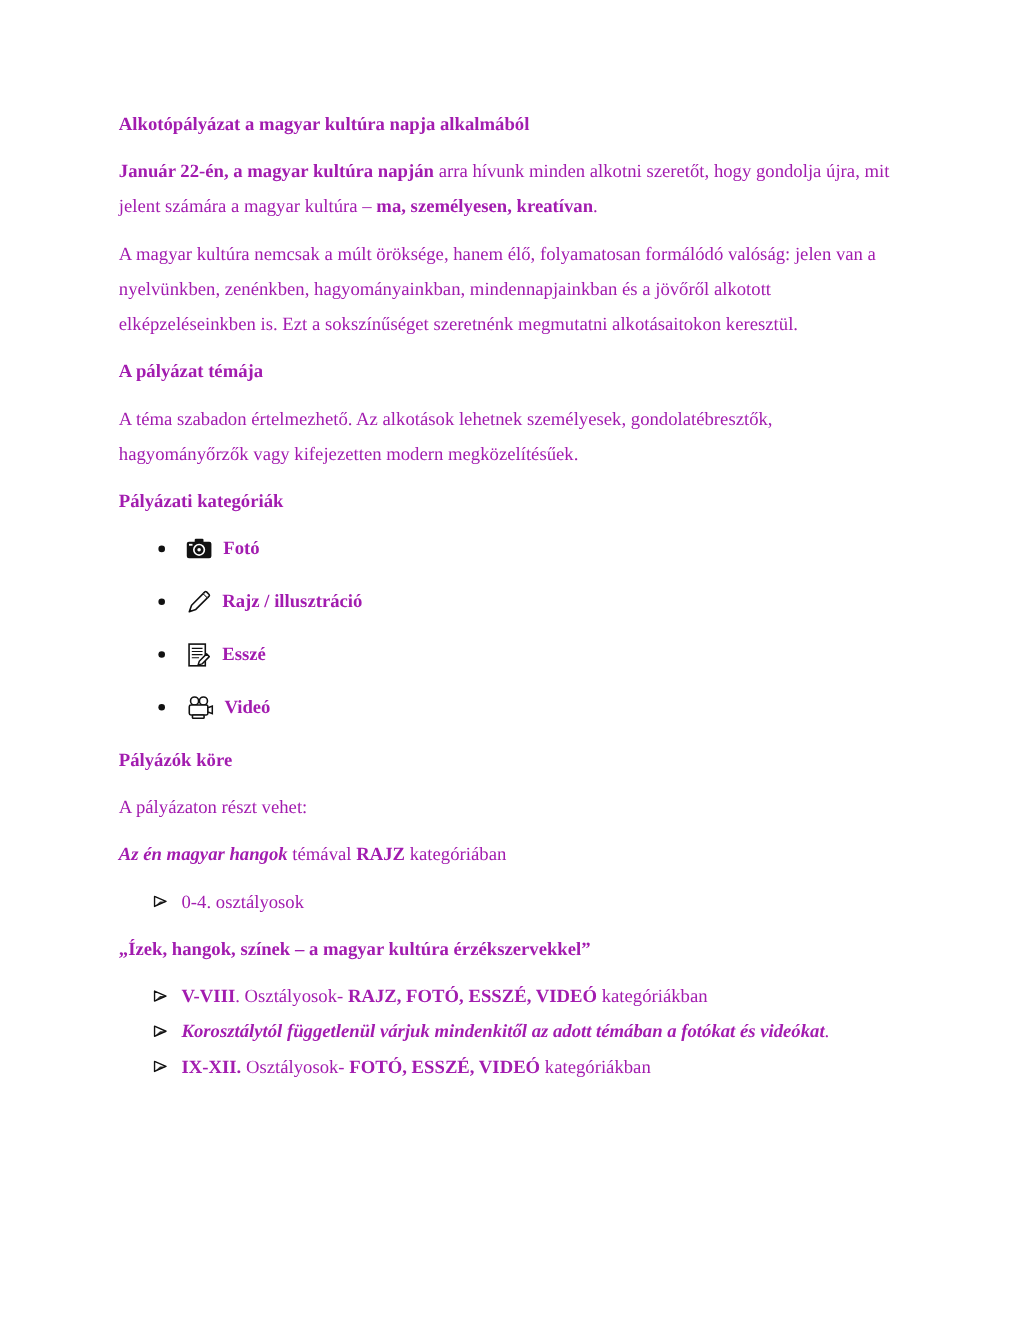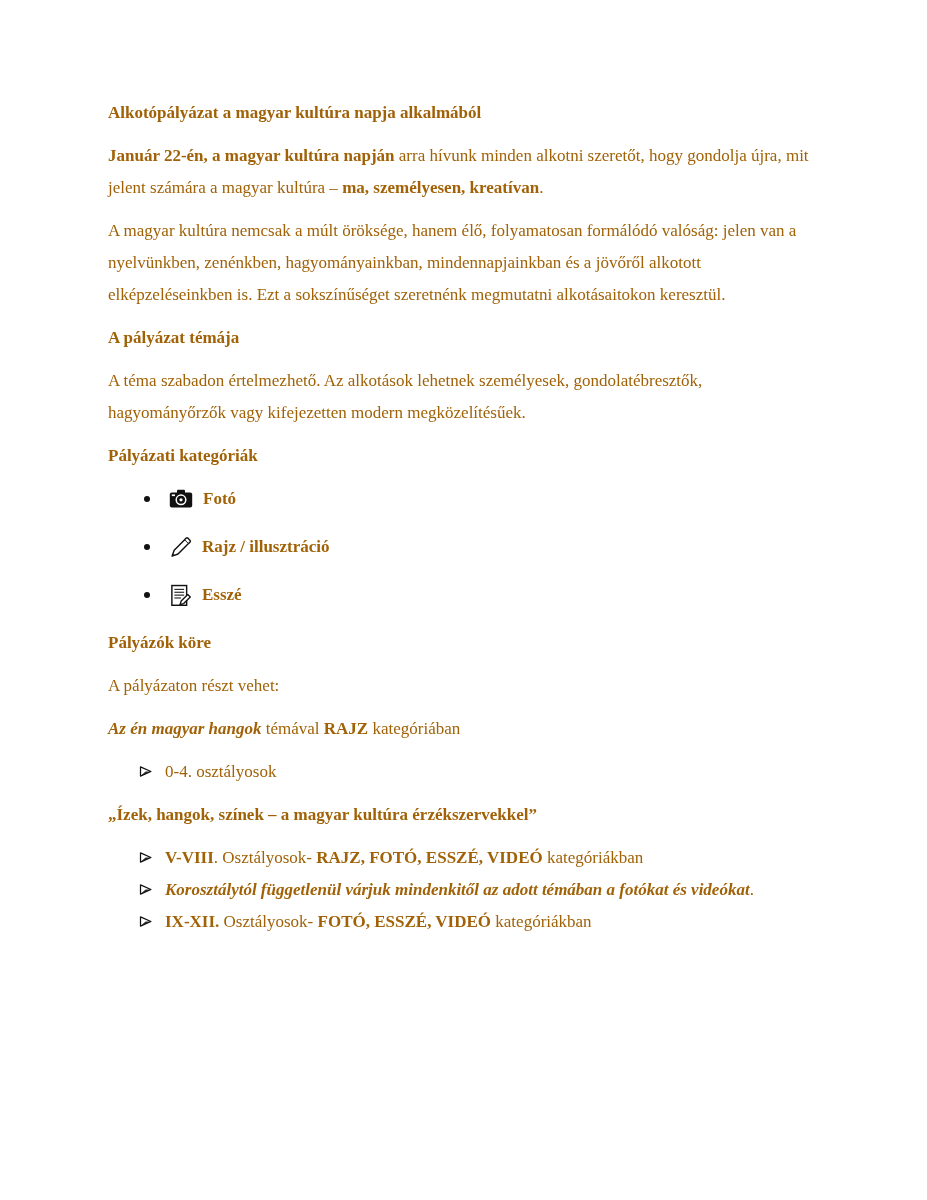--- a/index.html
+++ b/index.html
@@ -10,21 +10,21 @@
   .page {
     position: relative;
     width: 927px;
     height: 1200px;
     box-sizing: border-box;
     background: #ffffff;
     padding: 97px 105px 0 108px;
     font-family: "Liberation Serif", "DejaVu Serif", serif;
     font-size: 17px;
     line-height: 32px;
-    color: #a16207;
+    color: #a21caf;
     overflow: hidden;
   }
   .para, .heading {
     margin: 0 0 11px 0;
     font-weight: normal;
     font-size: 17px;
     line-height: 32px;
   }
   .heading { font-weight: bold; }
   .b  { font-weight: bold; }
@@ -135,20 +135,35 @@
           </g>
           <g fill="#fff" stroke="#111" stroke-width="1.4" stroke-linejoin="round">
             <path d="M11.5 21.6 L12.7 17.8 L19.6 10.9 L22.2 13.5 L15.3 20.4 Z"></path>
           </g>
           <path d="M11.5 21.6 L12.1 19.8 L13.3 21 Z" fill="#111"></path>
         </svg>
       </span>
       <span class="cat-label">Esszé</span>
     </div>
 
+    <div class="cat-item">
+      <span class="dot"></span>
+      <span class="cat-icon">
+        <svg width="25" height="23" viewBox="0 0 26 23">
+          <g fill="#fff" stroke="#111" stroke-width="1.5">
+            <circle cx="8.2" cy="5" r="3.8"></circle>
+            <circle cx="16.6" cy="5" r="3.8"></circle>
+            <rect x="3.2" y="8.8" width="17.6" height="9.4" rx="1.6"></rect>
+            <path d="M20.8 11.4 L25 9.8 L25 17 L20.8 15.4 Z"></path>
+            <rect x="6.2" y="18.2" width="11" height="3.2" rx="0.8"></rect>
+          </g>
+        </svg>
+      </span>
+      <span class="cat-label">Videó</span>
+    </div>
 
   </div>
 
   <h2 class="heading">Pályázók köre</h2>
 
   <p class="para">A pályázaton részt vehet:</p>
 
   <p class="para"><span class="bi">Az én magyar hangok</span><span> témával </span><span class="b">RAJZ</span><span> kategóriában</span></p>
 
   <div class="arrow-item spaced">

